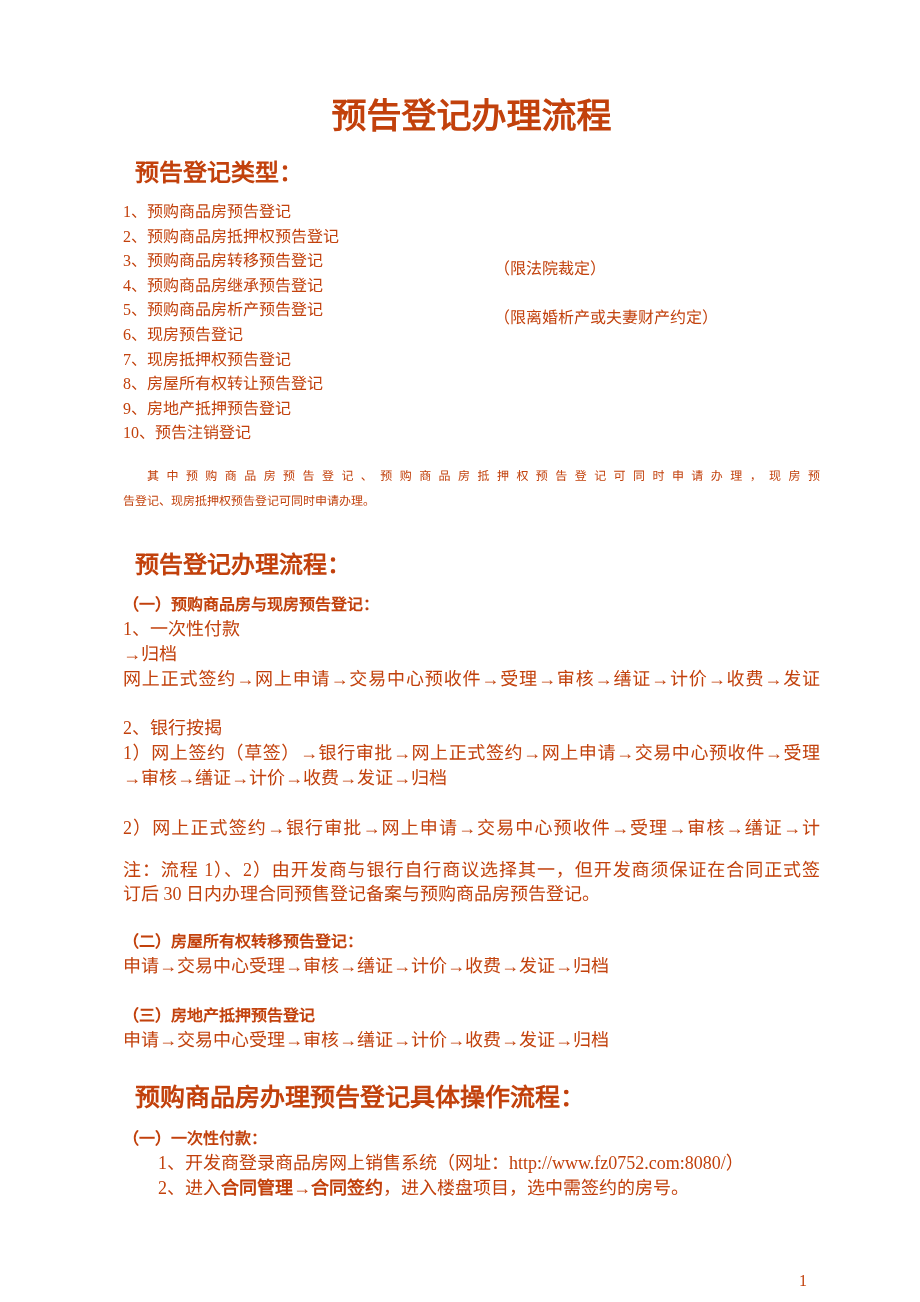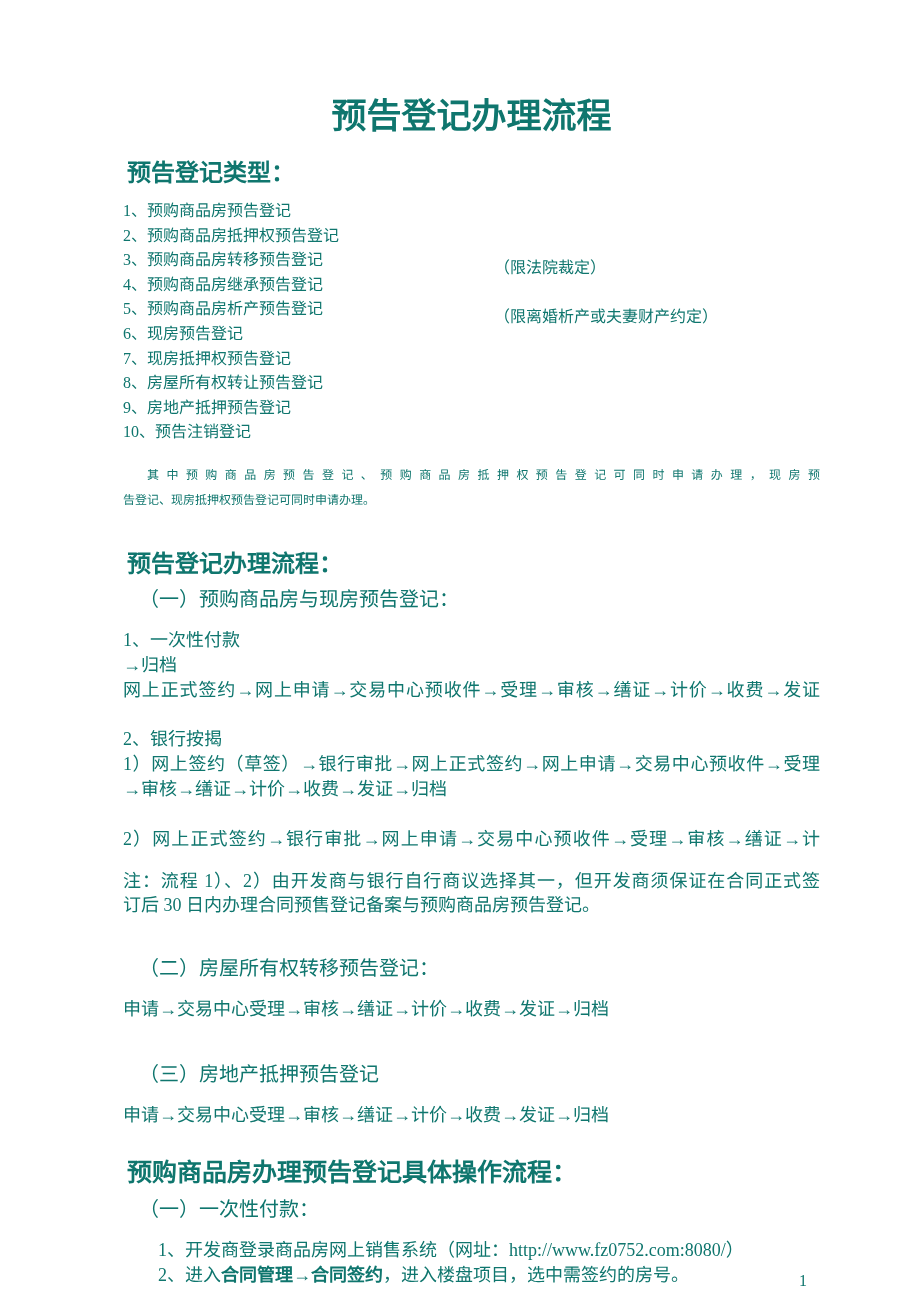--- a/index.html
+++ b/index.html
@@ -1,41 +1,41 @@
 <!DOCTYPE html>
 <html lang="zh-CN"><head>
 <meta charset="utf-8">
 <style>
   html, body { margin: 0; padding: 0; background: #ffffff; }
   .page {
     position: relative;
     width: 920px;
     height: 1302px;
     background: #ffffff;
-    color: #0f766e;
+    color: #c2410c;
     font-family: "Liberation Serif", "DejaVu Serif", serif;
     overflow: hidden;
     border-radius: 25px;
   }
   .content {
     position: absolute;
     left: 123px;
     top: 0;
     width: 697px;
   }
   .doc-title {
     margin: 0;
     padding-top: 95px;
     text-align: center;
     font-size: 35px;
     line-height: 44px;
     font-weight: bold;
   }
   .section-heading {
-    margin: 4px;
+    margin: 12px;
     font-size: 24px;
     line-height: 30px;
     font-weight: bold;
   }
   .types-heading { margin-top: 19px; }
   .types-list { margin-top: 11px; }
   .list-item {
     position: relative;
     font-size: 16px;
     line-height: 24.6px;
@@ -54,24 +54,24 @@
     white-space: nowrap;
   }
   .summary-line.first {
     text-indent: 2em;
     text-align: justify;
     text-align-last: justify;
     white-space: normal;
   }
   .process-heading { margin-top: 35px; }
   .sub-heading {
-    margin: 16px;
-    font-size: 20px;
+    margin: 0;
+    font-size: 16px;
     line-height: 25px;
-    font-weight: normal;
+    font-weight: bold;
   }
   .sub-heading.mt { margin-top: 8px; }
   .body-line {
     font-size: 18px;
     line-height: 24.8px;
     white-space: nowrap;
   }
   .body-line.just {
     text-align: justify;
     text-align-last: justify;

